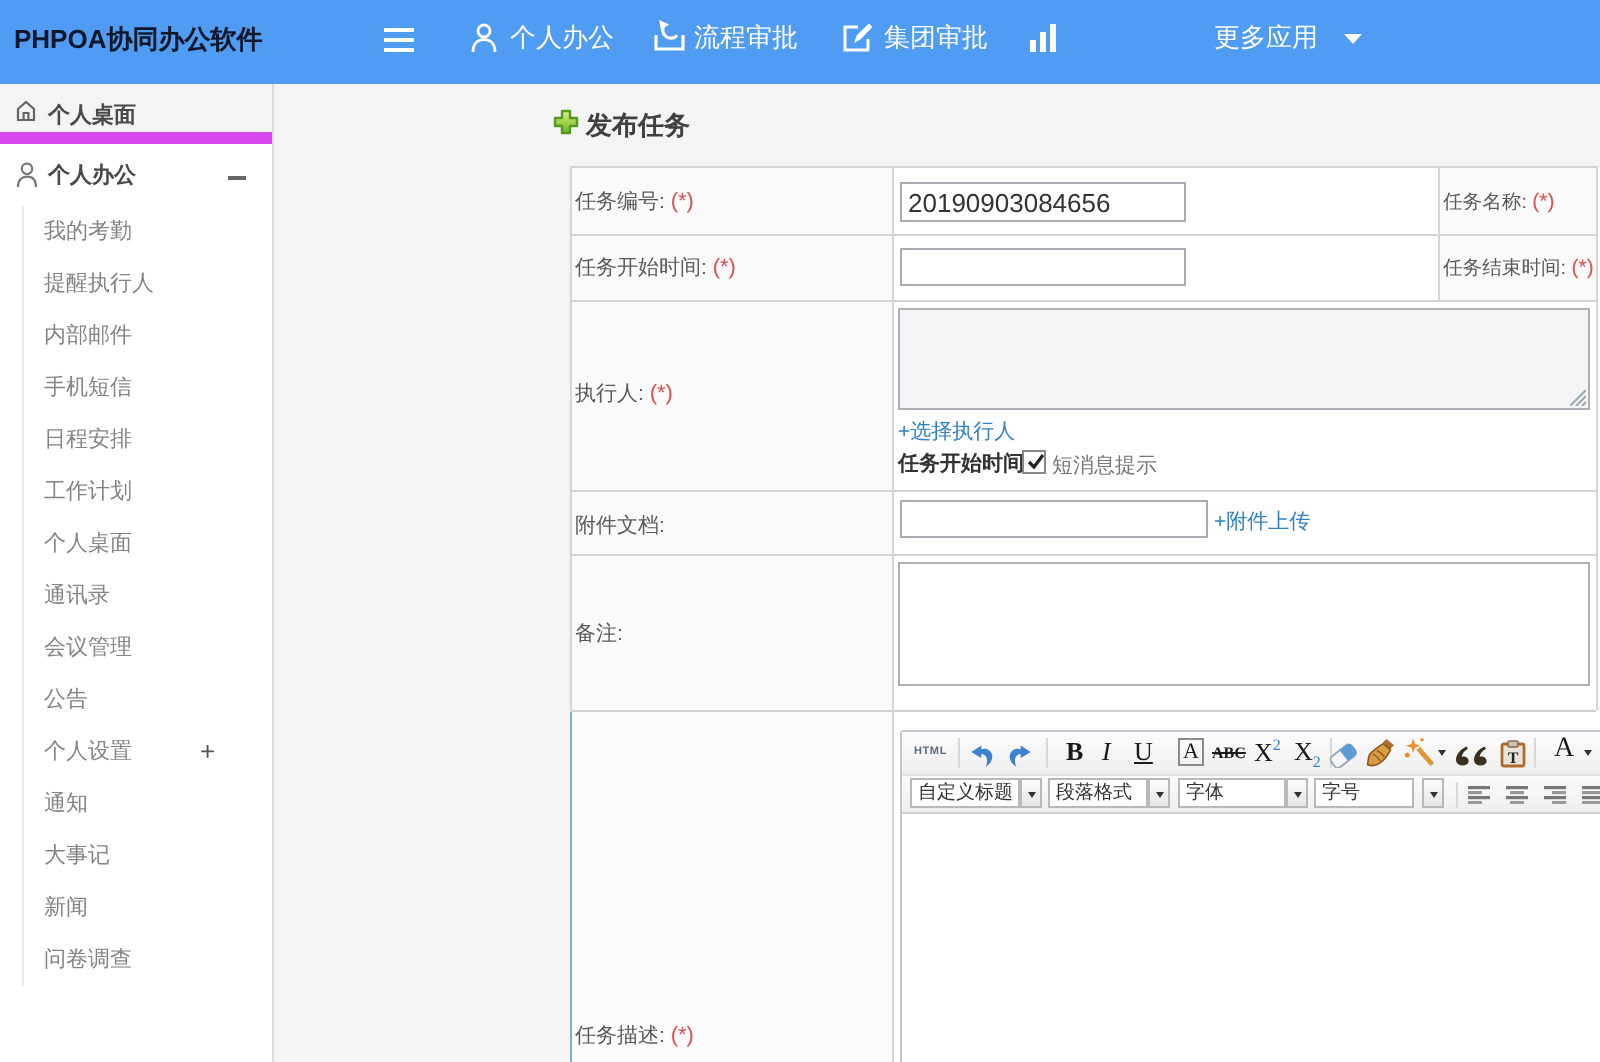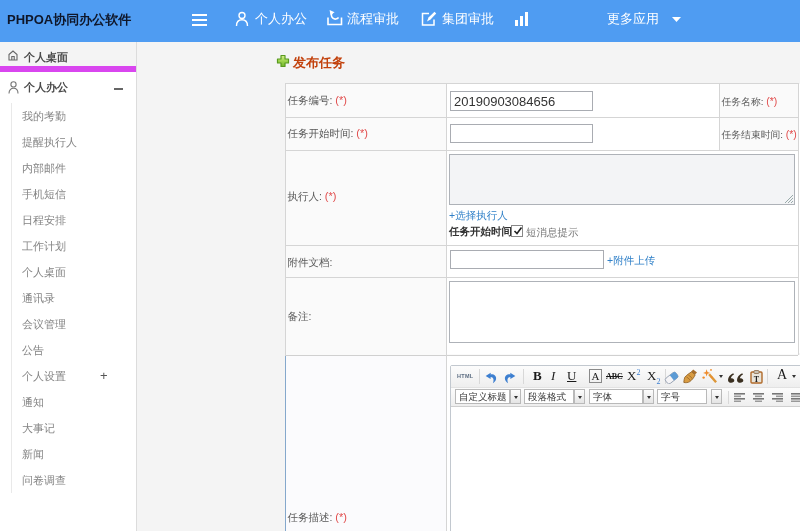--- a/index.html
+++ b/index.html
@@ -14,21 +14,21 @@
 .nicon { position:absolute; top:14px; }
 
 
 #sidebar { position:absolute; left:0; top:42px; width:137px; height:489px; background:#fff; border-right:1px solid #dcdcdc; }
 #sb-desk { position:absolute; left:0; top:0; width:136px; height:30px; background:#f4f4f4; border-bottom:6px solid #d946ef; }
 .sb-top { font-size:11px; color:#4a4a4a; font-weight:bold; position:absolute; left:24px; }
 #submenu { position:absolute; left:11px; top:61px; width:114px; border-left:1px solid #e9e9e9; }
 #submenu div { height:26px; line-height:26px; padding-left:10px; font-size:11px; color:#848484; }
 
 
-#title { position:absolute; left:293px; top:54px; font-size:13px; font-weight:bold; color:#c2410c; }
+#title { position:absolute; left:293px; top:54px; font-size:13px; font-weight:bold; color:#404040; }
 .lbl { font-size:10.5px; color:#5a5a5a; white-space:nowrap; }
 .red { color:#e14c4c; font-size:11px; }
 .lnk { font-size:10.5px; color:#3080c8; }
 input.txt { position:absolute; border:1px solid #a9acb2; background:#fff; font-family:"Liberation Sans",sans-serif; font-size:13px; color:#333; padding:0 3px; }
 
 
 #editor { position:absolute; left:450px; top:365px; width:400px; height:320px; border:1px solid #c2c8cf; border-radius:2px; background:#fff; }
 .tb { position:relative; background:linear-gradient(#fcfcfc,#eeeeee); }
 .tsep { position:absolute; width:1px; height:15px; background:#d8d8d8; top:3px; }
 .ticon { position:absolute; font-family:"Liberation Serif",serif; font-size:13px; color:#1a1a1a; top:2px; }

